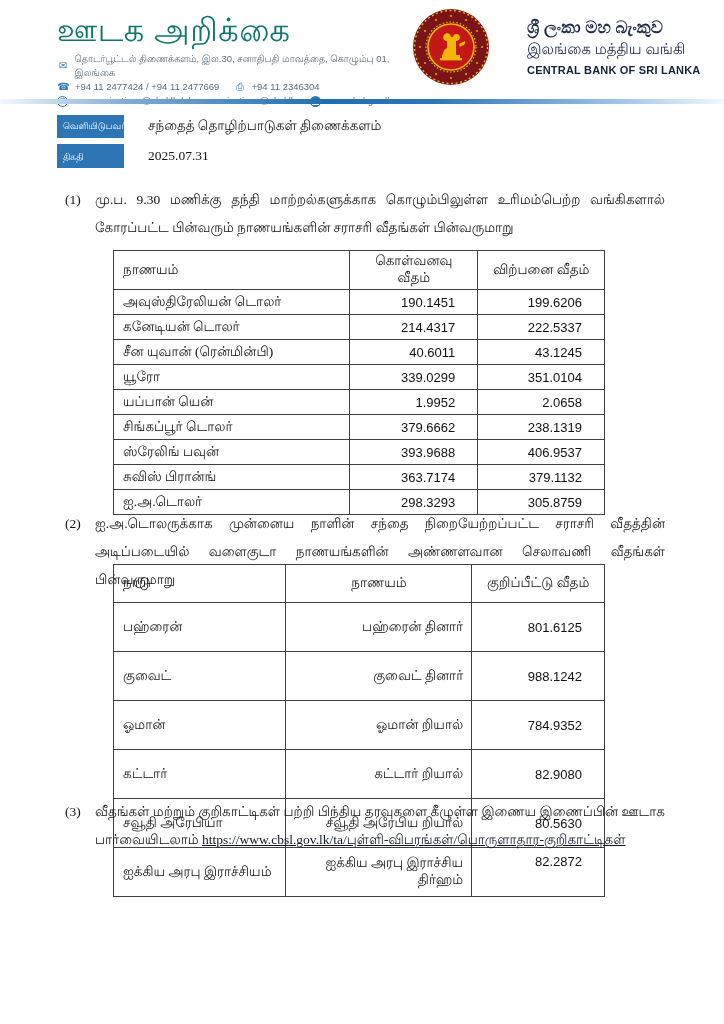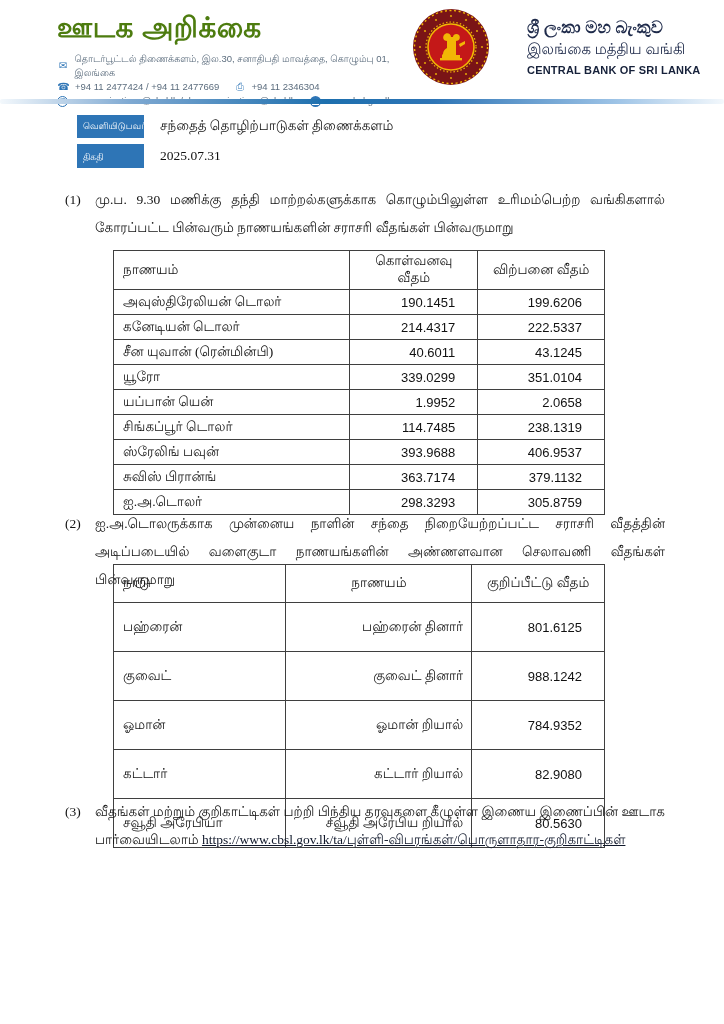--- a/index.html
+++ b/index.html
@@ -5,21 +5,21 @@
   * { margin:0; padding:0; box-sizing:border-box; }
   html,body { background:#ffffff; }
   body {
     width:724px; height:1024px; position:relative; overflow:hidden;
     font-family:"Liberation Serif","DejaVu Serif",serif; color:#1a1a1a;
   }
   
   .masthead { position:absolute; left:0; top:0; width:724px; height:99px; }
   .press-title {
     position:absolute; left:57px; top:12px;
-    font-size:28px; font-weight:bold; color:#4d7c0f; letter-spacing:0.5px;
+    font-size:32px; font-weight:normal; color:#0f766e; letter-spacing:0.5px;
     font-family:"Liberation Sans","DejaVu Sans",sans-serif;
   }
   .contact-block { position:absolute; left:57px; top:52px; width:360px;
     font-family:"Liberation Sans","DejaVu Sans",sans-serif; }
   .contact-line { display:flex; align-items:center; gap:5px;
     font-size:9.5px; color:#5c6d7e; line-height:14px; }
   .ci { color:#2e75b6; font-size:10px; width:13px; display:inline-block; text-align:center; }
   .at-badge {
     display:inline-flex; align-items:center; justify-content:center;
     width:11px; height:11px; border:1px solid #2e75b6; border-radius:50%;
@@ -44,24 +44,24 @@
     position:absolute; left:0; top:99px; width:724px; height:5px;
     background:linear-gradient(to right,#f3f8fc 0%,#7fa9d2 18%,#1d6fae 45%,#2e75b6 60%,#9dc3e6 85%,#f3f8fc 100%);
     border-radius:2px;
   }
   
   .meta { position:absolute; left:57px; top:115px; width:610px; }
   .meta-row { display:flex; align-items:center; margin-bottom:6px; }
   .meta-tag {
     width:67px; background:#2e75b6; color:#ffffff; font-size:9px;
     font-family:"Liberation Sans","DejaVu Sans",sans-serif;
-    padding:6px 4px 6px 6px; line-height:11px;margin-left:20px;
+    padding:6px 4px 6px 6px; line-height:11px;
   }
   .meta-tag.short { padding-top:8px; padding-bottom:5px; }
-  .meta-val { margin-left:16px; font-size:13.5px; color:#111; }
+  .meta-val { margin-left:24px; font-size:13.5px; color:#111; }
   
   .para { position:absolute; left:65px; width:600px; font-size:13.5px;
     line-height:28px; text-align:justify; color:#111; }
   .para .num { display:inline-block; width:30px; }
   .para-body { display:block; padding-left:30px; margin-top:-28px; }
   .p1 { top:186px; } .p2 { top:510px; } .p3 { top:798px; }
   a.doc-link { color:#0f172a; text-decoration:underline; word-break:break-all; }
   
   table { border-collapse:collapse; position:absolute; left:113px;
     font-size:13.5px; color:#111; }
@@ -194,21 +194,21 @@
       <td class="c-buy num-cell">339.0299</td>
       <td class="c-sell num-cell">351.0104</td>
     </tr>
     <tr>
       <td class="c-name">யப்பான் யென்</td>
       <td class="c-buy num-cell">1.9952</td>
       <td class="c-sell num-cell">2.0658</td>
     </tr>
     <tr>
       <td class="c-name">சிங்கப்பூர் டொலர்</td>
-      <td class="c-buy num-cell">114.7485</td>
+      <td class="c-buy num-cell">379.6662</td>
       <td class="c-sell num-cell">238.1319</td>
     </tr>
     <tr>
       <td class="c-name">ஸ்ரேலிங் பவுன்</td>
       <td class="c-buy num-cell">393.9688</td>
       <td class="c-sell num-cell">406.9537</td>
     </tr>
     <tr>
       <td class="c-name">சுவிஸ் பிரான்ங்</td>
       <td class="c-buy num-cell">363.7174</td>
@@ -254,19 +254,24 @@
     <tr>
       <td class="c-country">கட்டார்</td>
       <td class="c-curr">கட்டார் றியால்</td>
       <td class="c-rate num-cell">82.9080</td>
     </tr>
     <tr>
       <td class="c-country">சவூதி அரேபியா</td>
       <td class="c-curr">சவூதி அரேபிய றியால்</td>
       <td class="c-rate num-cell">80.5630</td>
     </tr>
+    <tr style="height:48px">
+      <td class="c-country">ஐக்கிய அரபு இராச்சியம்</td>
+      <td class="c-curr">ஐக்கிய அரபு இராச்சிய திர்ஹம்</td>
+      <td class="c-rate num-cell" style="vertical-align:top; padding-top:6px">82.2872</td>
+    </tr>
   </tbody>
 </table>
 
 <div class="para p3">
   <span class="num">(3)</span>
   <span class="para-body"><span>வீதங்கள் மற்றும் குறிகாட்டிகள் பற்றி பிந்திய தரவுகளை கீழுள்ள இணைய இணைப்பின் ஊடாக பார்வையிடலாம் </span><a class="doc-link" href="#">https://www.cbsl.gov.lk/ta/புள்ளி-விபரங்கள்/பொருளாதார-குறிகாட்டிகள்</a></span>
 </div>
 
 </body></html>

